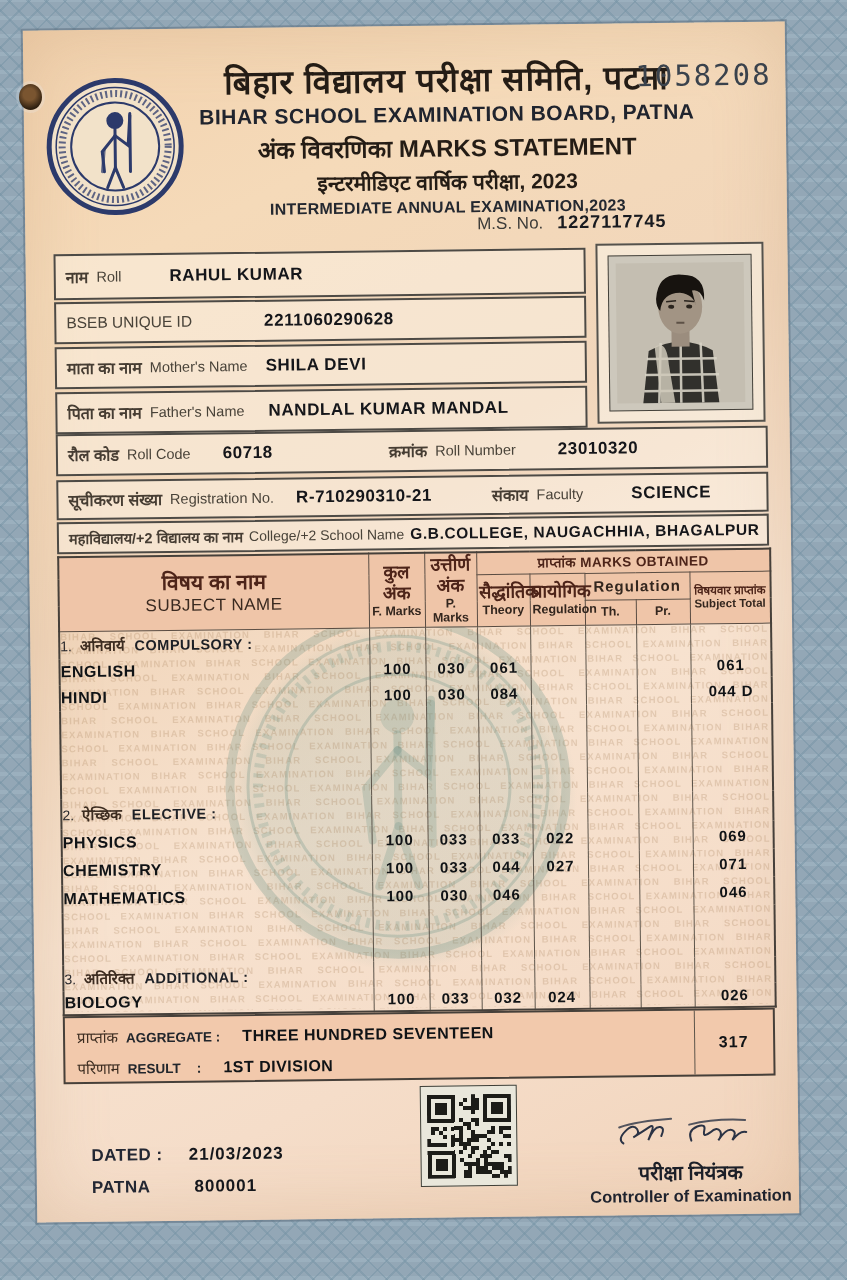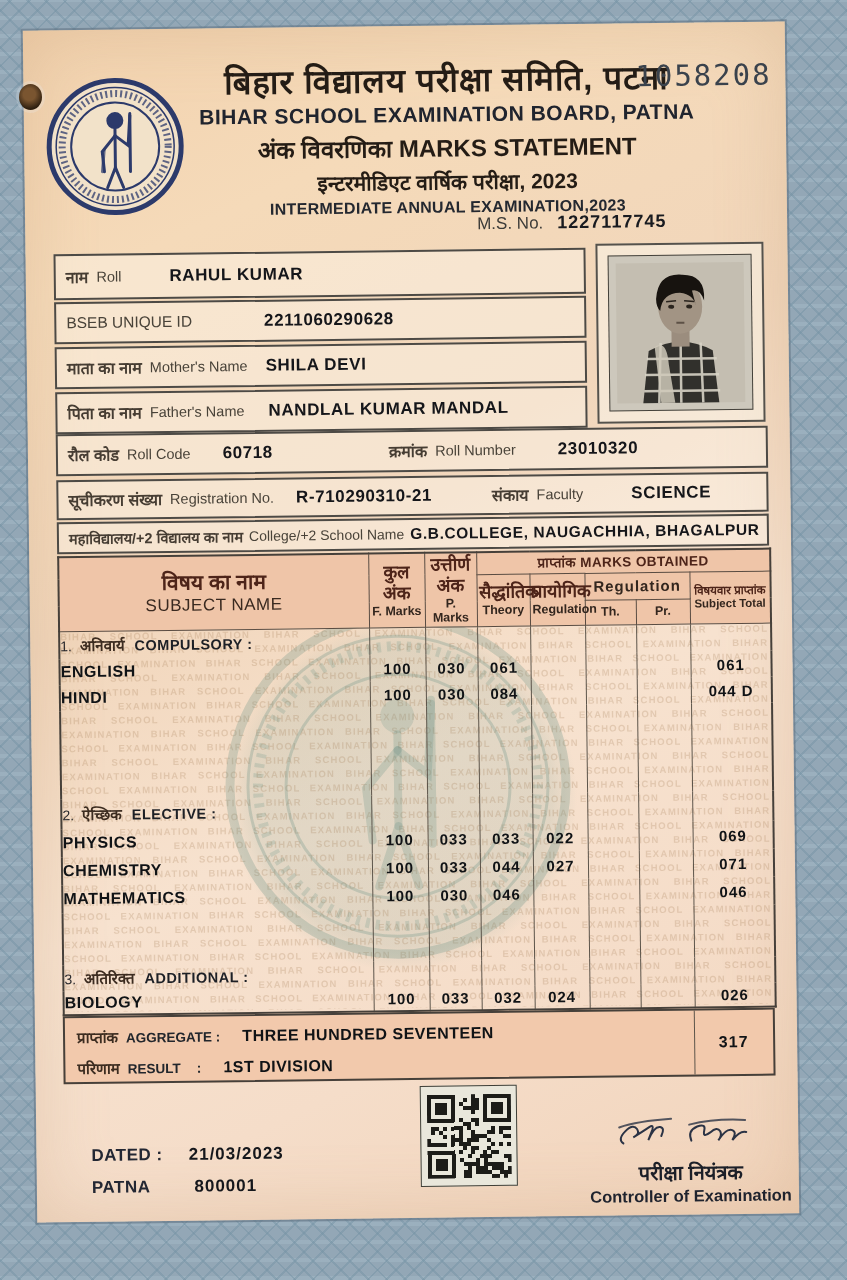--- a/index.html
+++ b/index.html
@@ -101,21 +101,21 @@
   .agg{
     left:28px;top:986px;width:712px;height:68px;z-index:3;
     background:#f2c9ac;border:2px solid #46403a;box-sizing:border-box;
   }
   .agg .vline{position:absolute;left:629px;top:0;bottom:0;width:1px;background:#5d554b;}
   .agg-row{position:absolute;left:12px;display:flex;align-items:baseline;}
   .agg .big-total{
     position:absolute;left:629px;right:0;top:50%;transform:translateY(-50%);
     text-align:center;font-size:16px;font-weight:bold;color:#101316;letter-spacing:1px;
   }
-  .agg .lab-hi{font-size:15px;font-weight:bold;color:#3c2c20;margin-right:8px;}
+  .agg .lab-hi{font-size:15px;font-weight:normal;color:#3c2c20;margin-right:8px;}
   .agg .lab-en{font-size:13.5px;font-weight:bold;color:#22262c;margin-right:22px;}
   .agg .words{font-size:16px;font-weight:bold;color:#101316;letter-spacing:.5px;}
   .agg .colon{font-size:14px;font-weight:bold;color:#22262c;margin:0 22px 0 0;}
   
   .dated,.patna{display:flex;gap:26px;align-items:baseline;z-index:3;}
   .dated .l,.patna .l{font-size:17px;font-weight:bold;color:#232733;letter-spacing:.5px;}
   .dated .v,.patna .v{font-size:17px;font-weight:bold;color:#15171c;letter-spacing:1px;}
   .qr{
     left:384px;top:1060px;width:97px;height:101px;z-index:3;
     background:#e9e7db;border:1.5px solid #3f3f37;box-sizing:border-box;

